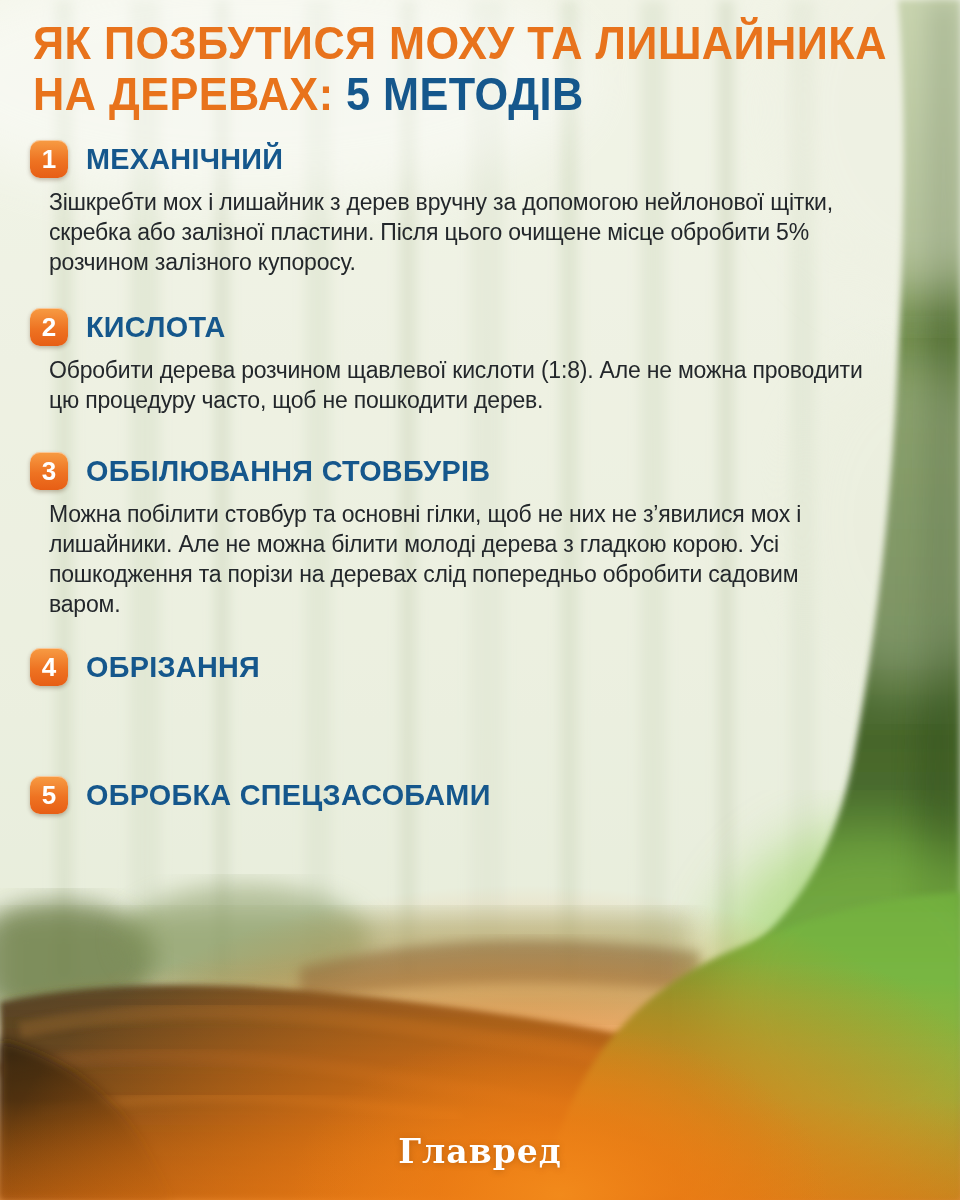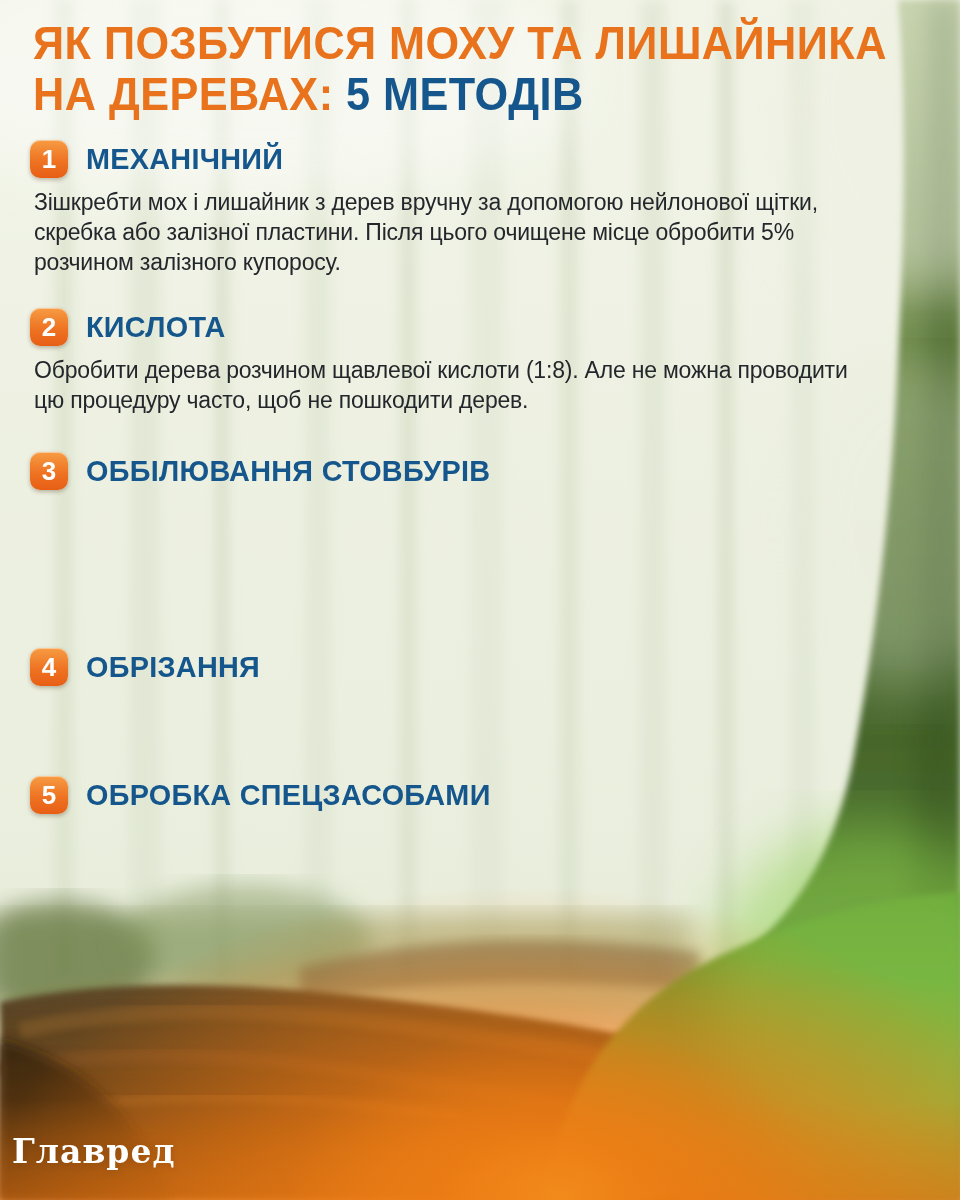--- a/index.html
+++ b/index.html
@@ -47,35 +47,36 @@
   }
   .heading {
     margin: 0;
     color: #15578C;
     font-size: 30px; font-weight: 700; line-height: 38px;
     letter-spacing: 0.3px;
     transform: scaleX(0.96); transform-origin: left center;
     white-space: nowrap;
   }
   .method-text {
-    margin: 9px 0 0 4px;
+    margin: 9px 0 0 19px;
     width: 818px;
     color: #23272B;
     font-size: 23px; line-height: 30px;
     letter-spacing: -0.2px;
   }
   #m1 { top: 140px; }
   #m2 { top: 308px; }
   #m3 { top: 452px; }
   #m4 { top: 648px; }
   #m5 { top: 776px; }
 
   
   .brand {
-    position: absolute; left: 12px; right: 0; top: 1132px;
+    position: absolute; left: 0; right: 0; top: 1132px;
+    text-align: center;
     color: #ffffff;
     font-family: "DejaVu Serif", serif;
     font-size: 33px; font-weight: 700;
     letter-spacing: 1px;
     text-shadow: 0 1px 6px rgba(120,60,0,.35);
   }
 </style>
 </head>
 <body>
 
@@ -204,20 +205,21 @@
         <h2 class="heading">КИСЛОТА</h2>
       </div>
       <p class="method-text">Обробити дерева розчином щавлевої кислоти (1:8). Але не можна проводити цю процедуру часто, щоб не пошкодити дерев.</p>
     </section>
 
     <section class="method" id="m3">
       <div class="method-row">
         <span class="badge">3</span>
         <h2 class="heading">ОББІЛЮВАННЯ СТОВБУРІВ</h2>
       </div>
+      <p class="method-text">Можна побілити стовбур та основні гілки, щоб не них не з’явилися мох і лишайники. Але не можна білити молоді дерева з гладкою корою. Усі пошкодження та порізи на деревах слід попередньо обробити садовим варом.</p>
     </section>
 
     <section class="method" id="m4">
       <div class="method-row">
         <span class="badge">4</span>
         <h2 class="heading">ОБРІЗАННЯ</h2>
       </div>
     </section>
 
     <section class="method" id="m5">

